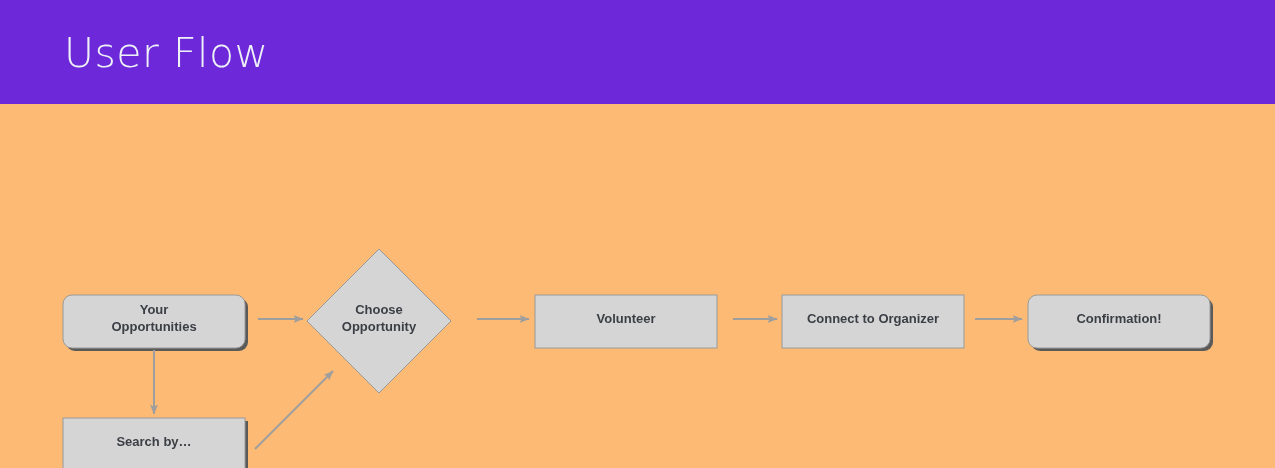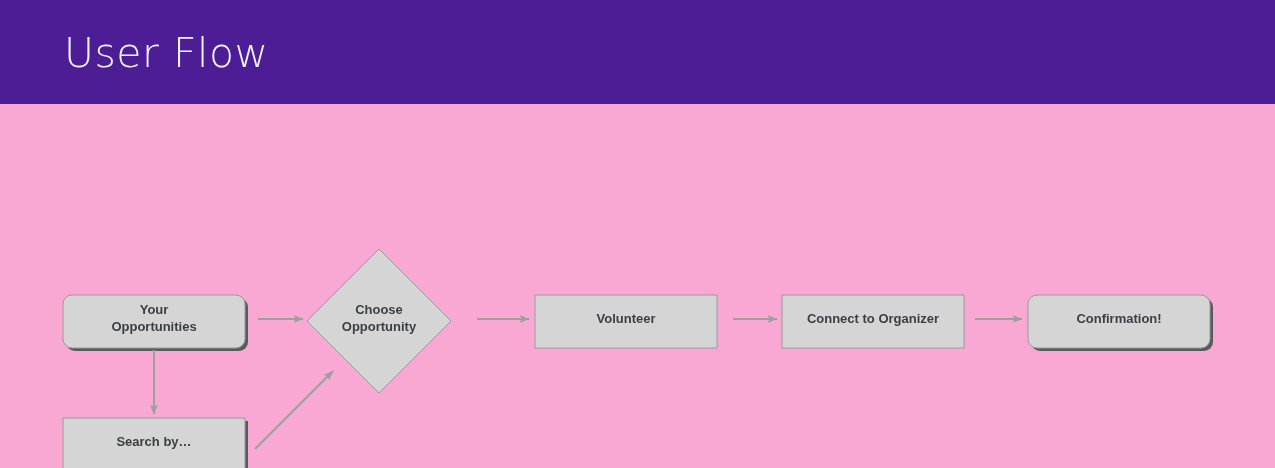--- a/index.html
+++ b/index.html
@@ -15,21 +15,21 @@
     position: relative;
   }
 
   
   #app-header {
     position: absolute;
     left: 0;
     top: 0;
     width: 1275px;
     height: 104px;
-    background: #4c1d95;
+    background: #6d28d9;
     box-sizing: border-box;
   }
   #page-title {
     position: absolute;
     left: 64px;
     top: 33px;
     font-family: "DejaVu Sans", sans-serif;
     font-weight: 300;
     font-size: 41px;
     letter-spacing: 0.5px;
@@ -38,21 +38,21 @@
     white-space: nowrap;
   }
 
   
   #diagram-canvas {
     position: absolute;
     left: 0;
     top: 104px;
     width: 1275px;
     height: 364px;
-    background: #f9a8d4;
+    background: #fdba74;
     overflow: hidden;
   }
   #flow-svg {
     position: absolute;
     left: 0;
     top: 0;
     display: block;
   }
 
   

